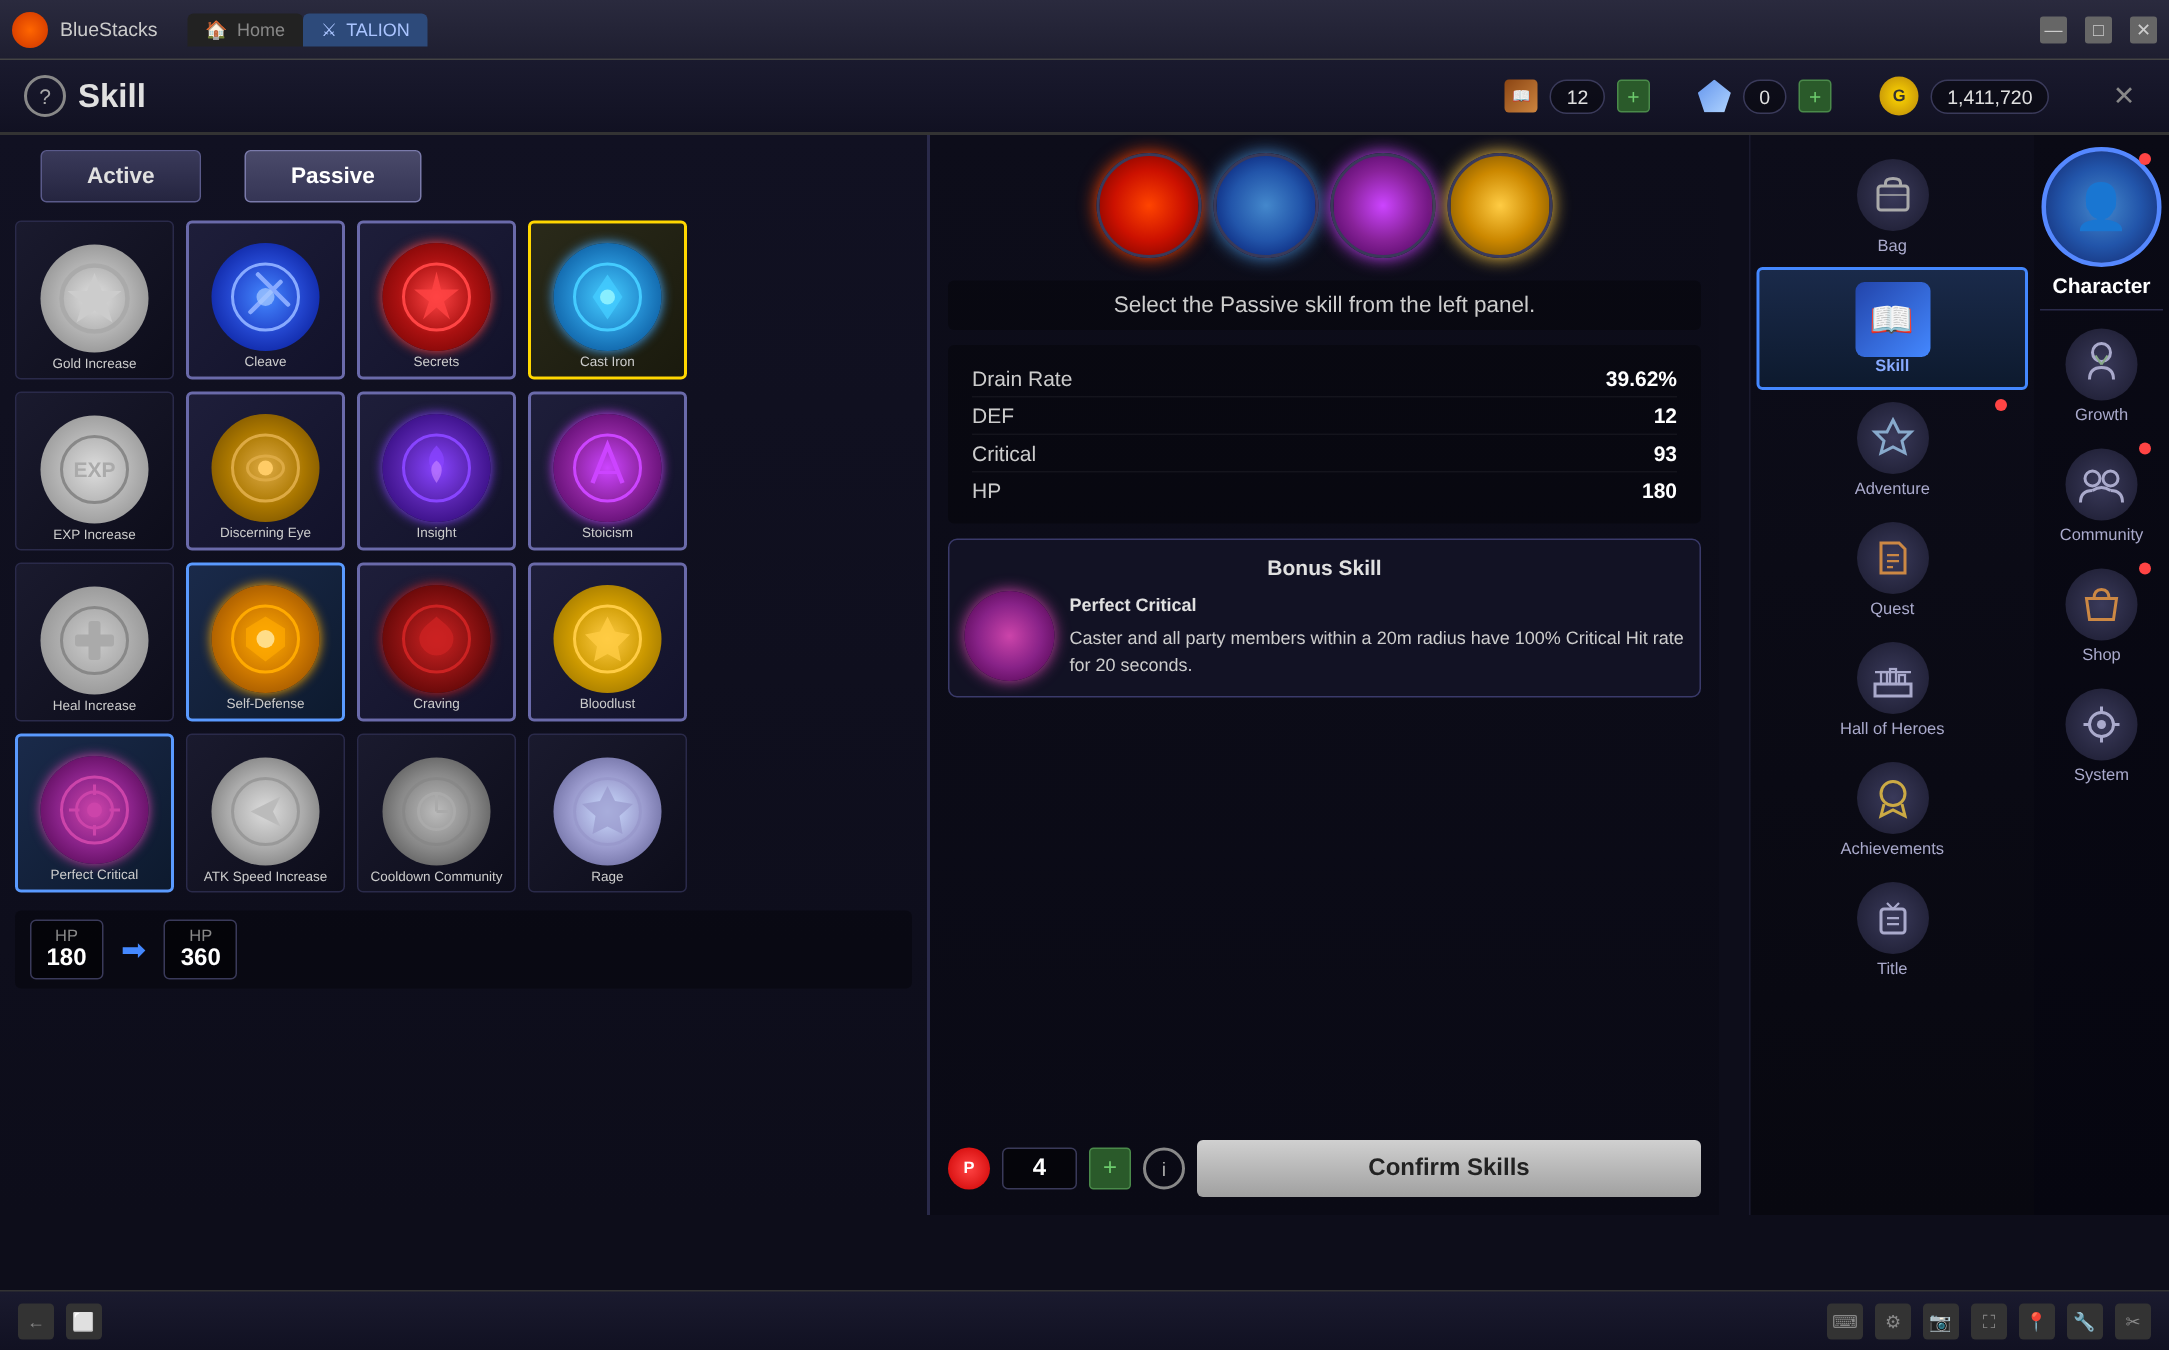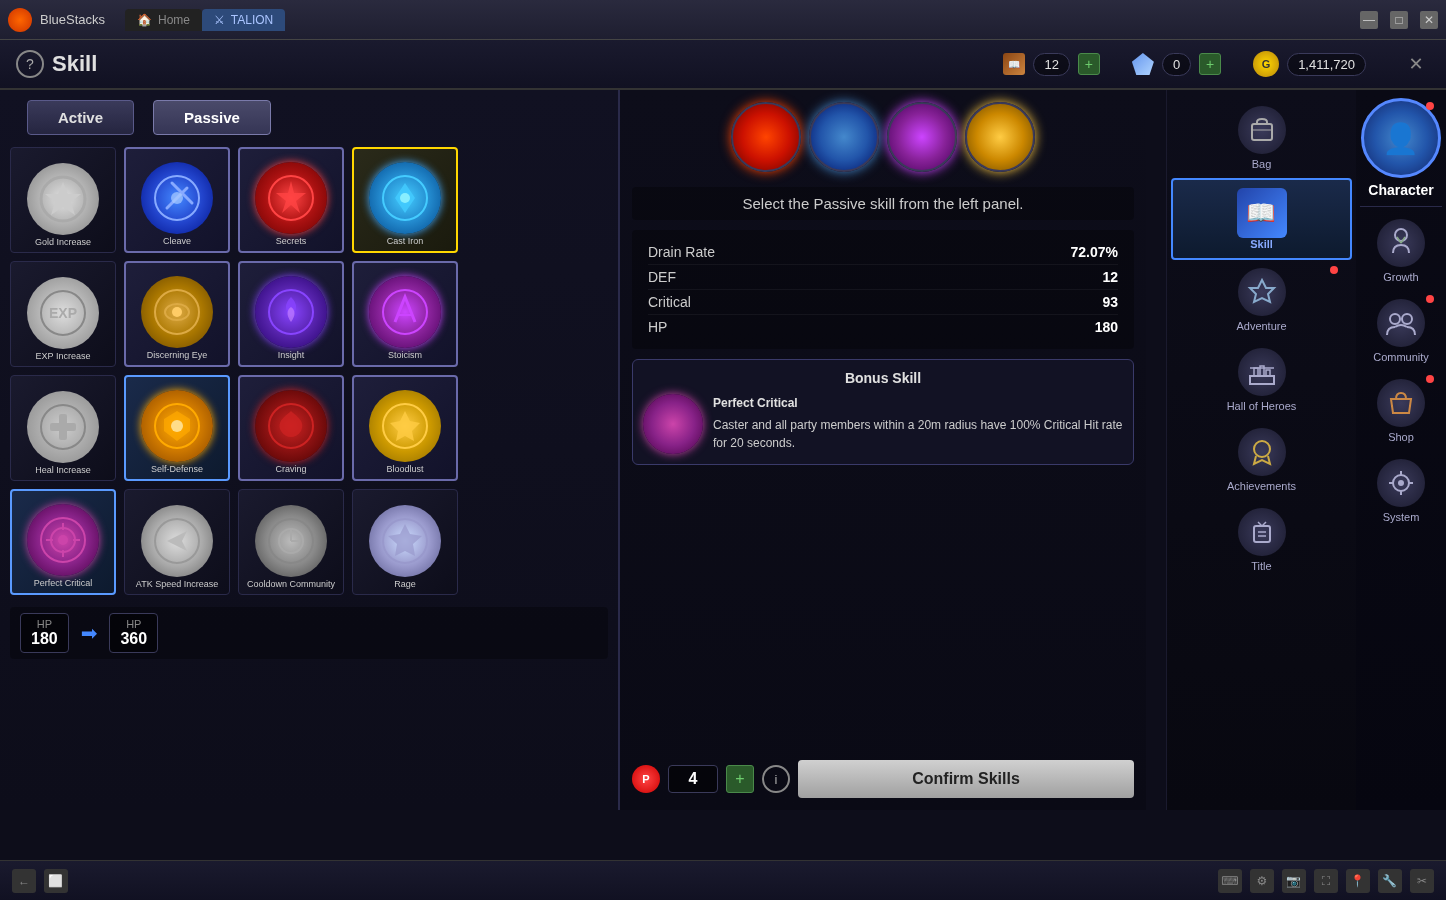--- a/index.html
+++ b/index.html
@@ -166,21 +166,21 @@
       width: 620px;
       background: linear-gradient(to bottom, #111122, #0d0d1a);
       padding: 10px;
       border-right: 2px solid #2a2a4a;
       flex-shrink: 0;
     }
 
     
     .tab-bar {
       display: flex;
-      gap: 0;
+      gap: 10px;
       margin-bottom: 12px;
       padding-left: 17px;
     }
     .tab-btn {
       padding: 8px 30px;
       font-size: 15px;
       font-weight: bold;
       cursor: pointer;
       border: none;
       border-radius: 4px;
@@ -821,21 +821,21 @@
         <div class="preview-icon" style="background: radial-gradient(circle, #4488cc, #2255aa, #001166); box-shadow: 0 0 12px #4488cc;"></div>
         <div class="preview-icon" style="background: radial-gradient(circle, #cc44ff, #882299, #440055); box-shadow: 0 0 12px #cc44ff;"></div>
         <div class="preview-icon" style="background: radial-gradient(circle, #ffcc44, #cc8800, #664400); box-shadow: 0 0 12px #ffcc44;"></div>
       </div>
 
       <div class="select-prompt">Select the Passive skill from the left panel.</div>
 
       <div class="stats-block">
         <div class="stat-row">
           <span>Drain Rate</span>
-          <span class="stat-value">72.07%</span>
+          <span class="stat-value">39.62%</span>
         </div>
         <div class="stat-row">
           <span>DEF</span>
           <span class="stat-value">12</span>
         </div>
         <div class="stat-row">
           <span>Critical</span>
           <span class="stat-value">93</span>
         </div>
         <div class="stat-row">
@@ -886,20 +886,31 @@
       <div class="sidebar-item">
         <div class="sidebar-dot"></div>
         <div class="sidebar-icon-circle">
           <svg width="32" height="32" viewBox="0 0 32 32">
               <path d="M16 4 L20 12 L28 12 L22 18 L24 26 L16 22 L8 26 L10 18 L4 12 L12 12 Z" fill="none" stroke="#88aacc" stroke-width="2"></path>
             </svg>
         </div>
         <span class="sidebar-label">Adventure</span>
       </div>
 
+      <div class="sidebar-item">
+        <div class="sidebar-icon-circle">
+          <svg width="32" height="32" viewBox="0 0 32 32">
+              <path d="M8 6 L8 26 L24 26 L24 10 L20 6 Z" fill="none" stroke="#cc8844" stroke-width="2"></path>
+              <line x1="12" y1="14" x2="20" y2="14" stroke="#cc8844" stroke-width="1.5"></line>
+              <line x1="12" y1="18" x2="20" y2="18" stroke="#cc8844" stroke-width="1.5"></line>
+              <line x1="12" y1="22" x2="16" y2="22" stroke="#cc8844" stroke-width="1.5"></line>
+            </svg>
+        </div>
+        <span class="sidebar-label">Quest</span>
+      </div>
 
       <div class="sidebar-item">
         <div class="sidebar-icon-circle">
           <svg width="32" height="32" viewBox="0 0 32 32">
               <rect x="4" y="20" width="24" height="8" fill="none" stroke="#aaaacc" stroke-width="2"></rect>
               <rect x="8" y="12" width="4" height="8" fill="none" stroke="#aaaacc" stroke-width="1.5"></rect>
               <rect x="14" y="10" width="4" height="10" fill="none" stroke="#aaaacc" stroke-width="1.5"></rect>
               <rect x="20" y="14" width="4" height="6" fill="none" stroke="#aaaacc" stroke-width="1.5"></rect>
               <line x1="4" y1="12" x2="28" y2="12" stroke="#aaaacc" stroke-width="1.5"></line>
             </svg>

